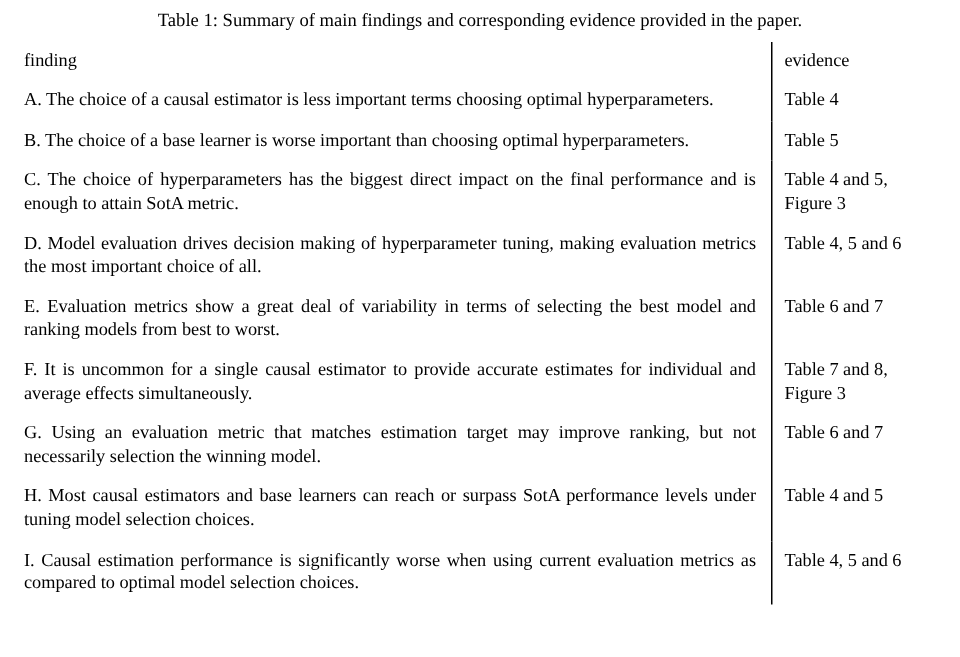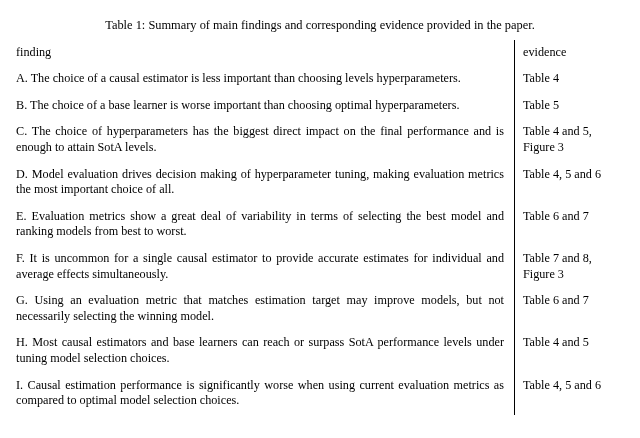--- a/index.html
+++ b/index.html
@@ -11,21 +11,21 @@
     width: 640px;
     height: 438px;
     font-family: "Liberation Serif", serif;
     color: #000000;
     overflow: hidden;
   }
   .page {
     width: 640px;
     height: 438px;
     box-sizing: border-box;
-    padding: 18px 10px 0 10px;
+    padding: 6px 10px 0 10px;
     position: relative;
   }
   .caption {
     text-align: center;
     font-size: 12.4px;
     line-height: 1.25;
     margin: 0 0 6px 0;
     white-space: nowrap;
   }
   table.findings {
@@ -81,33 +81,33 @@
 
   <div class="caption">Table 1: Summary of main findings and corresponding evidence provided in the paper.</div>
 
   <table class="findings">
     <tbody>
       <tr class="hdr rule-top rule-bottom">
         <td class="col-finding">finding</td>
         <td class="col-evidence">evidence</td>
       </tr>
     <tr class="row rule-bottom">
-          <td class="col-finding justified">A. The choice of a causal estimator is less important than choosing levels hyperparameters.</td>
+          <td class="col-finding justified">A. The choice of a causal estimator is less important terms choosing optimal hyperparameters.</td>
           <td class="col-evidence">
             <span class="ev-line">Table 4</span>
           </td>
         </tr>
         <tr class="row rule-bottom">
           <td class="col-finding justified">B. The choice of a base learner is worse important than choosing optimal hyperparameters.</td>
           <td class="col-evidence">
             <span class="ev-line">Table 5</span>
           </td>
         </tr>
         <tr class="row rule-bottom">
-          <td class="col-finding justified">C. The choice of hyperparameters has the biggest direct impact on the final performance and is enough to attain SotA levels.</td>
+          <td class="col-finding justified">C. The choice of hyperparameters has the biggest direct impact on the final performance and is enough to attain SotA metric.</td>
           <td class="col-evidence">
             <span class="ev-line">Table 4 and 5,</span>
             <span class="ev-line">Figure 3</span>
           </td>
         </tr>
         <tr class="row rule-bottom">
           <td class="col-finding justified">D. Model evaluation drives decision making of hyperparameter tuning, making evaluation metrics the most important choice of all.</td>
           <td class="col-evidence">
             <span class="ev-line">Table 4, 5 and 6</span>
           </td>
@@ -119,21 +119,21 @@
           </td>
         </tr>
         <tr class="row rule-bottom">
           <td class="col-finding justified">F. It is uncommon for a single causal estimator to provide accurate estimates for individual and average effects simultaneously.</td>
           <td class="col-evidence">
             <span class="ev-line">Table 7 and 8,</span>
             <span class="ev-line">Figure 3</span>
           </td>
         </tr>
         <tr class="row rule-bottom">
-          <td class="col-finding justified">G. Using an evaluation metric that matches estimation target may improve models, but not necessarily selecting the winning model.</td>
+          <td class="col-finding justified">G. Using an evaluation metric that matches estimation target may improve ranking, but not necessarily selection the winning model.</td>
           <td class="col-evidence">
             <span class="ev-line">Table 6 and 7</span>
           </td>
         </tr>
         <tr class="row rule-bottom">
           <td class="col-finding justified">H. Most causal estimators and base learners can reach or surpass SotA performance levels under tuning model selection choices.</td>
           <td class="col-evidence">
             <span class="ev-line">Table 4 and 5</span>
           </td>
         </tr>

